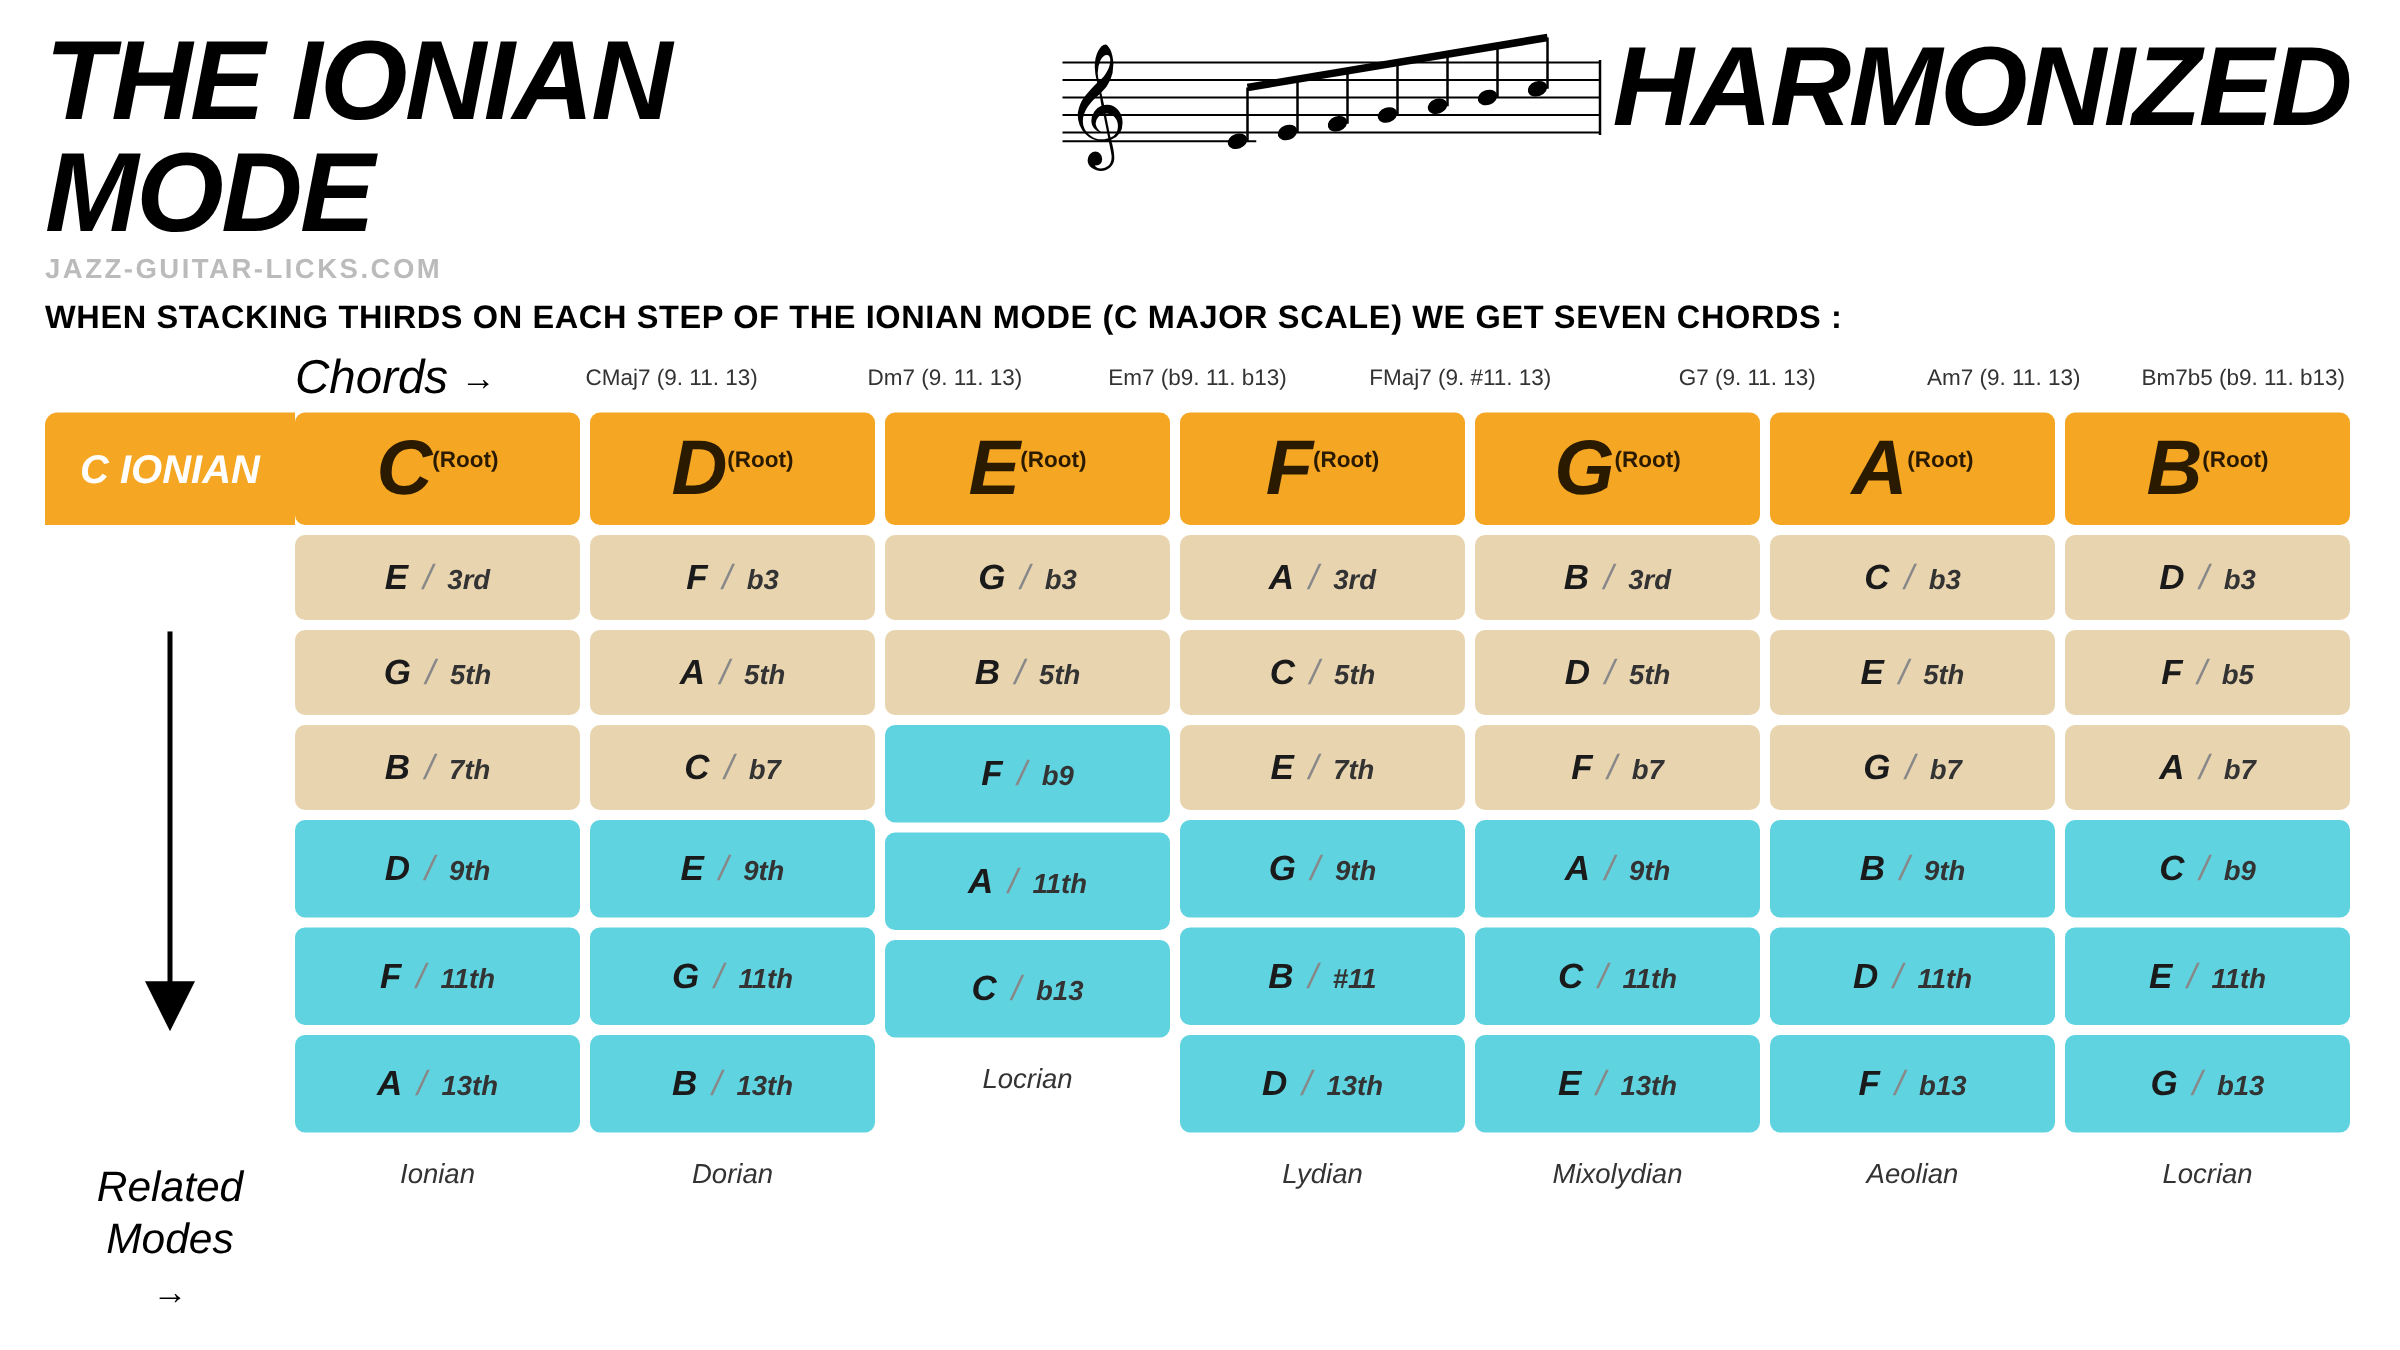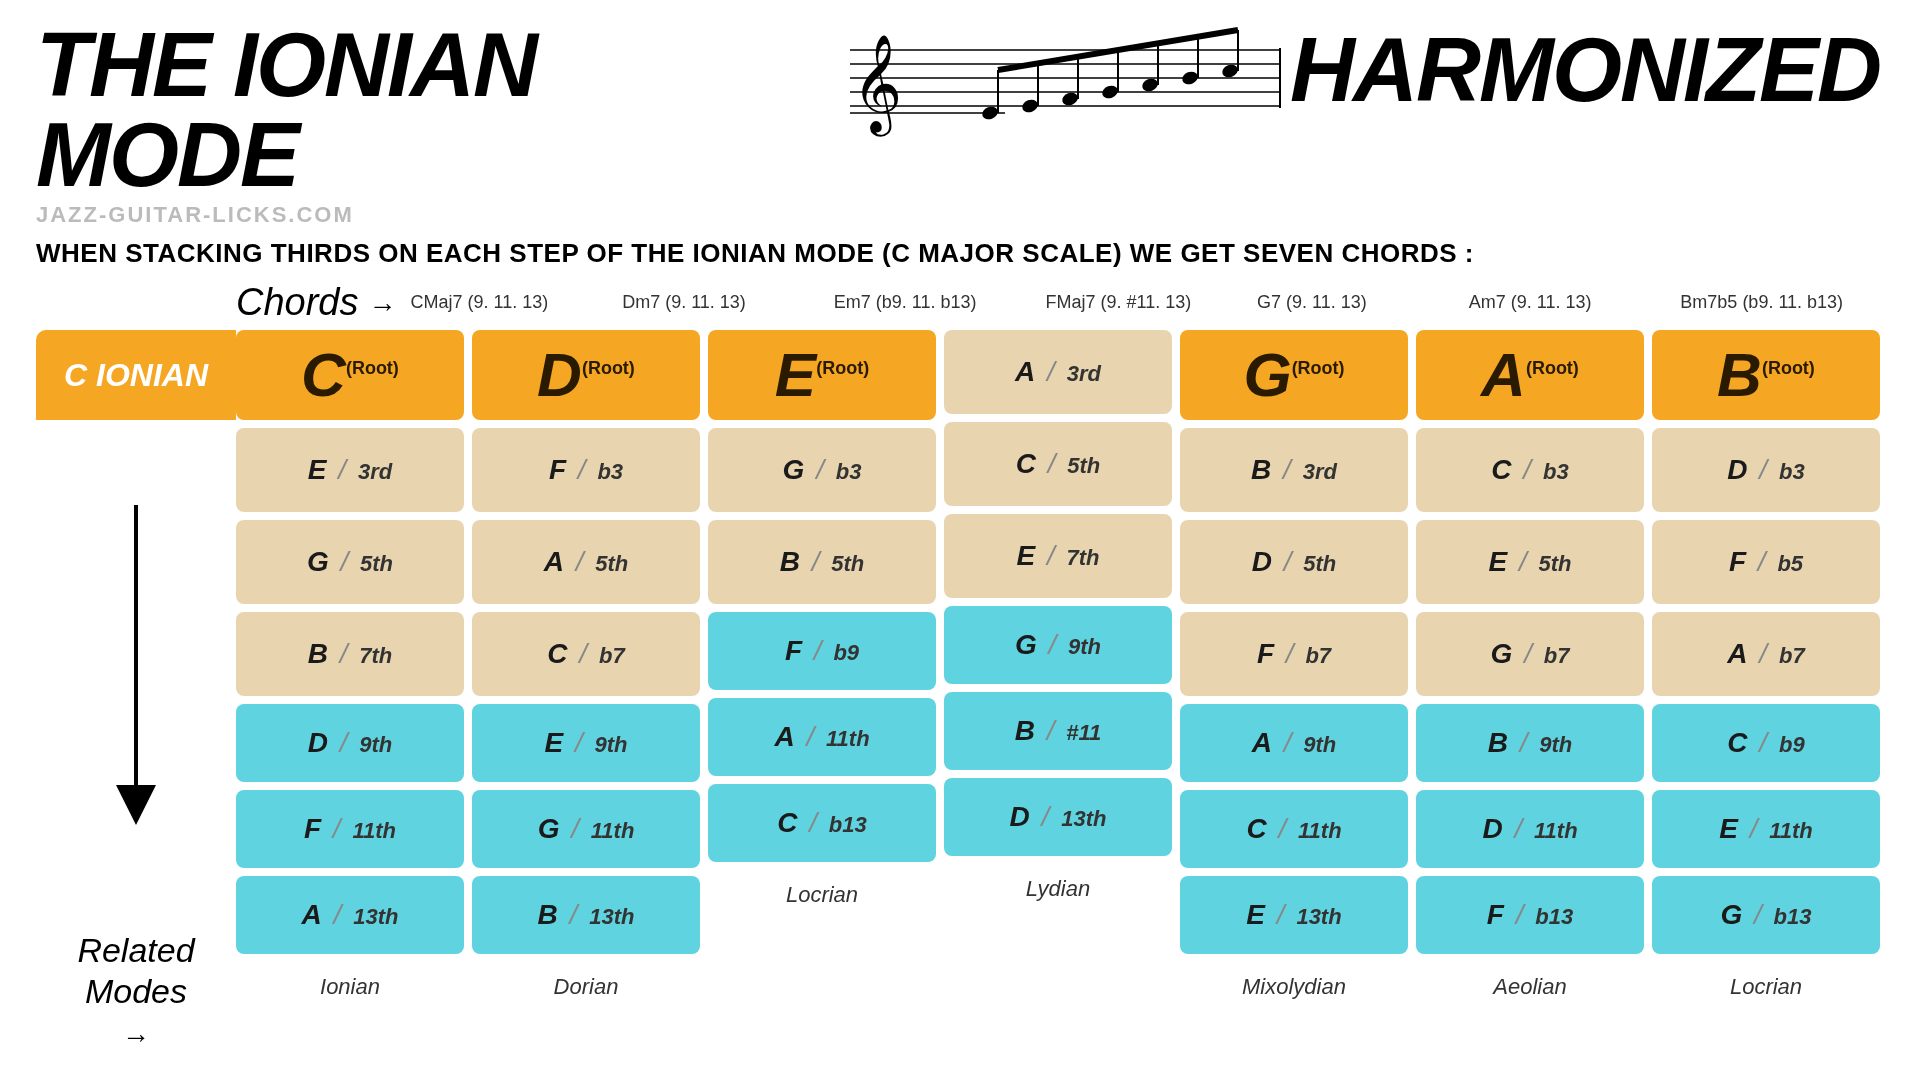--- a/index.html
+++ b/index.html
@@ -100,21 +100,21 @@
     }
     .chord-labels-cells {
       display: flex;
       flex: 1;
       gap: 8px;
     }
     .chord-label-cell {
       flex: 1;
       font-size: 18px;
       color: #333;
-      text-align: left;
+      text-align: right;
       padding: 0 4px;
     }
     
     .main-grid-wrapper {
       display: flex;
       flex: 1;
       gap: 0;
     }
     .left-labels {
       display: flex;
@@ -199,21 +199,21 @@
     }
     .cell-root-sub {
       font-size: 18px;
       font-weight: 700;
       color: #2a1a00;
       vertical-align: super;
       font-style: normal;
     }
     .cell-beige {
       background: #E8D5B0;
-      height: 84px;
+      height: 68px;
       flex-shrink: 0;
       align-items: center;
     }
     .cell-cyan {
       background: #5FD3E0;
       height: 78px;
       flex-shrink: 0;
     }
     .cell-text {
       font-size: 28px;
@@ -390,20 +390,23 @@
           </div>
           <div class="cell cell-cyan">
             <span class="cell-text"><strong>A</strong><span class="cell-text-slash"> / </span><span class="cell-interval">11th</span></span>
           </div>
           <div class="cell cell-cyan">
             <span class="cell-text"><strong>C</strong><span class="cell-text-slash"> / </span><span class="cell-interval">b13</span></span>
           </div>
           <div class="cell cell-mode">Locrian</div>
         </div>
         <div class="grid-col">
+          <div class="cell cell-root">
+            <span class="cell-root-letter">F<span class="cell-root-sub">(Root)</span></span>
+          </div>
           <div class="cell cell-beige">
             <span class="cell-text"><strong>A</strong><span class="cell-text-slash"> / </span><span class="cell-interval">3rd</span></span>
           </div>
           <div class="cell cell-beige">
             <span class="cell-text"><strong>C</strong><span class="cell-text-slash"> / </span><span class="cell-interval">5th</span></span>
           </div>
           <div class="cell cell-beige">
             <span class="cell-text"><strong>E</strong><span class="cell-text-slash"> / </span><span class="cell-interval">7th</span></span>
           </div>
           <div class="cell cell-cyan">

